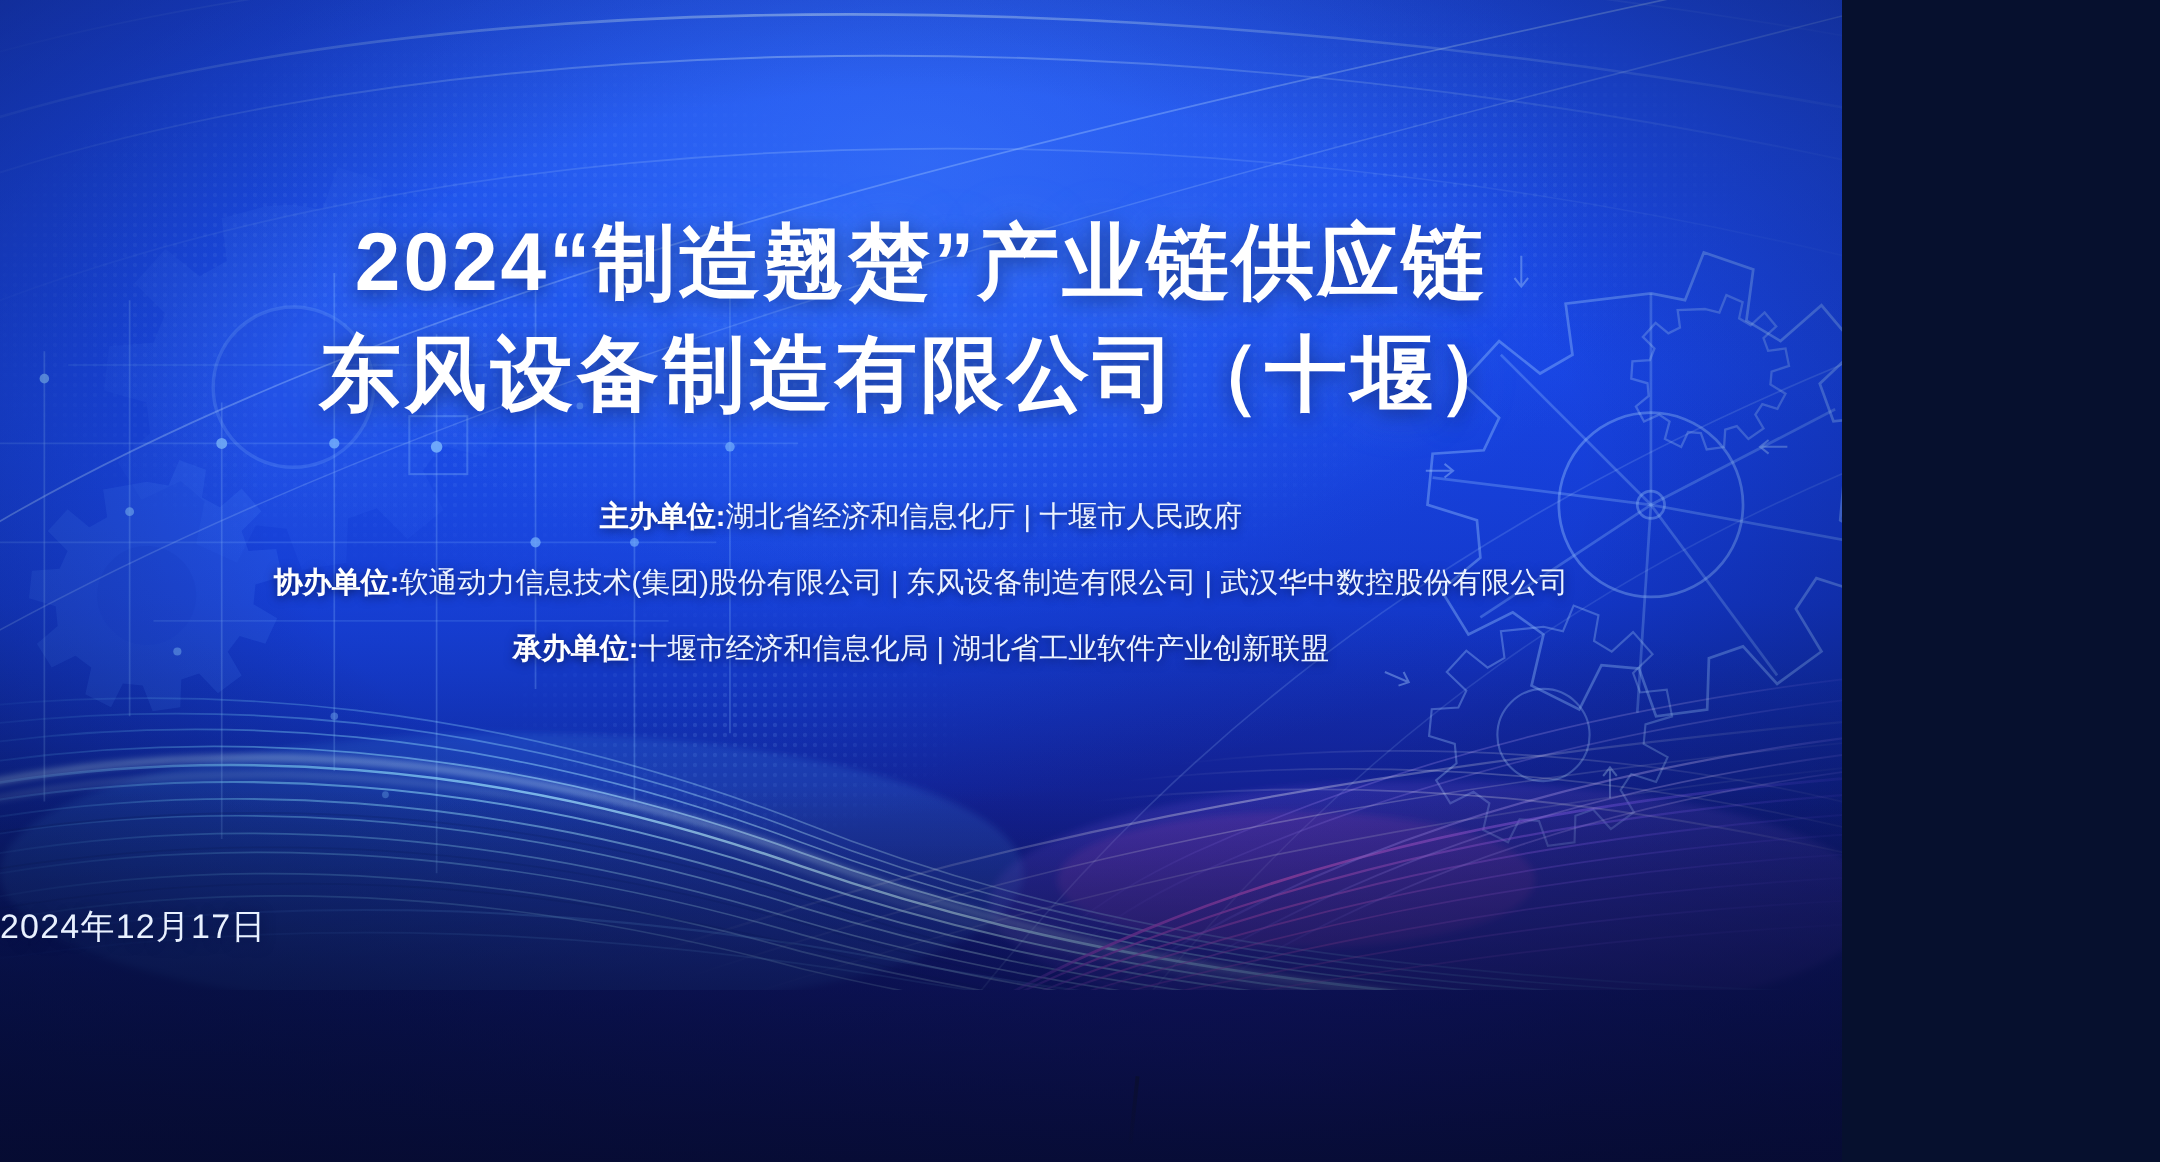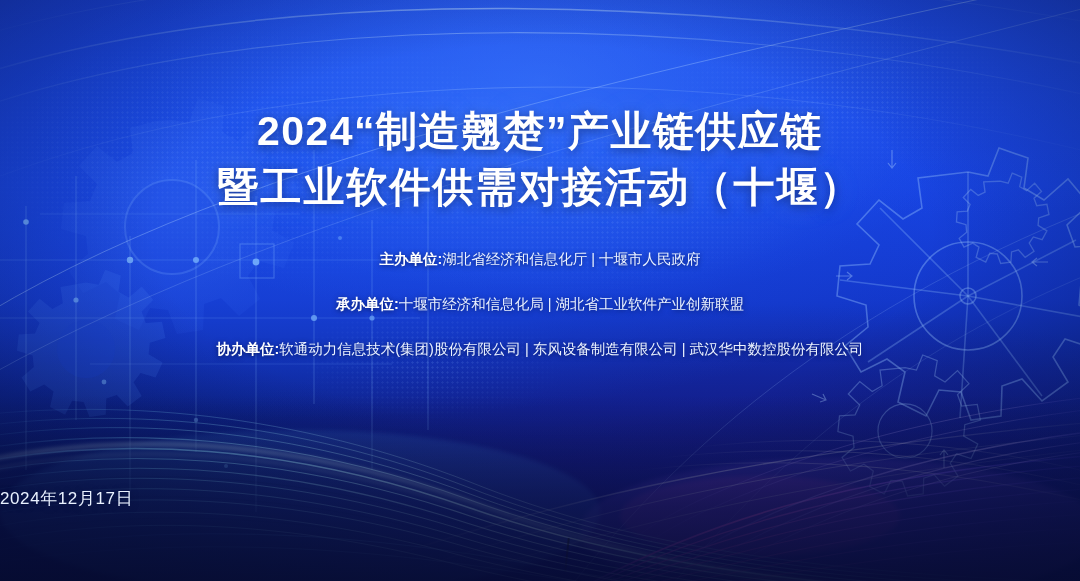--- a/index.html
+++ b/index.html
@@ -3,21 +3,21 @@
 <meta charset="utf-8">
 <title>2024 制造翹楚 产业链供应链</title>
 <style>
   * { margin:0; padding:0; box-sizing:border-box; }
   html,body{
     background:#06102e;
     font-family:"Liberation Sans","DejaVu Sans",sans-serif;
   }
   #poster{
     position:relative;
-    width:1080px;
+    width:921px;
     height:581px;
     overflow:hidden;
     background:
       radial-gradient(ellipse 70% 55% at 46% 20%, #1f58f5 0%, rgba(26,70,226,0) 62%),
       radial-gradient(ellipse 60% 45% at 88% 8%,  #1d4ce8 0%, rgba(29,76,232,0) 65%),
       radial-gradient(ellipse 95% 60% at 30% 30%, #1a48e0 0%, rgba(20,56,190,0) 70%),
       radial-gradient(ellipse 80% 55% at 70% 92%, #1b1a8e 0%, rgba(20,22,110,0) 72%),
       linear-gradient(180deg,#1b46e6 0%,#1743e2 32%,#1337c9 52%,#0d2490 70%,#0a1a6b 84%,#081352 100%);
   }
 
@@ -70,39 +70,38 @@
     line-height:1.36;
     color:#ffffff;
     letter-spacing:1.5px;
     text-shadow:0 2px 10px rgba(6,18,70,.55), 0 0 26px rgba(120,180,255,.30);
     white-space:nowrap;
   }
   .title .l2{ letter-spacing:2px; }
 
   .orgs{
     margin-top:31px;
-    display:flex; flex-direction:column; align-items:center; gap:20px;
+    display:flex; flex-direction:column; align-items:center; gap:8px;
   }
   .org-line{
     font-size:14.5px;
     line-height:25px;
     color:#ecf3ff;
     white-space:nowrap;
     text-shadow:0 1px 5px rgba(6,18,70,.75);
   }
   .org-line .lbl{ font-weight:bold; color:#ffffff; }
   .org-line.indent{ }
 
   .date{
     position:absolute; left:0; right:0; top:452px;
     font-size:17px;
     color:#e9f1ff;
     letter-spacing:.6px;
     text-shadow:0 1px 7px rgba(4,12,60,.8);
-    margin-top:35px;
   }
 
   .spike{
     position:absolute; left:566px; top:538px;
     width:2px; height:34px;
     background:linear-gradient(180deg, rgba(10,14,40,.85), rgba(10,14,40,.15));
     transform:rotate(6deg);
     opacity:.75;
   }
 </style>
@@ -345,31 +344,31 @@
     </g>
   </svg>
 
   <div class="vignette"></div>
   <div class="bottom-fade"></div>
 
   <div class="content">
 
     <div class="title">
       <div class="l1">2024“制造翹楚”产业链供应链</div>
-      <div class="l2">暨工业软件供需对接活动（十堰）</div>
+      <div class="l2">东风设备制造有限公司（十堰）</div>
     </div>
 
     <div class="orgs">
       <div class="org-line">
         <span class="lbl">主办单位:</span><span class="val">湖北省经济和信息化厅 | 十堰市人民政府</span>
       </div>
       <div class="org-line">
-        <span class="lbl">承办单位:</span><span class="val">十堰市经济和信息化局 | 湖北省工业软件产业创新联盟</span>
+        <span class="lbl">协办单位:</span><span class="val">软通动力信息技术(集团)股份有限公司 | 东风设备制造有限公司 | 武汉华中数控股份有限公司</span>
       </div>
       <div class="org-line">
-        <span class="lbl">协办单位:</span><span class="val">软通动力信息技术(集团)股份有限公司 | 东风设备制造有限公司 | 武汉华中数控股份有限公司</span>
+        <span class="lbl">承办单位:</span><span class="val">十堰市经济和信息化局 | 湖北省工业软件产业创新联盟</span>
       </div>
     </div>
   </div>
 
   <div class="date">2024年12月17日</div>
   <div class="spike"></div>
 </div>
 
 </body></html>

